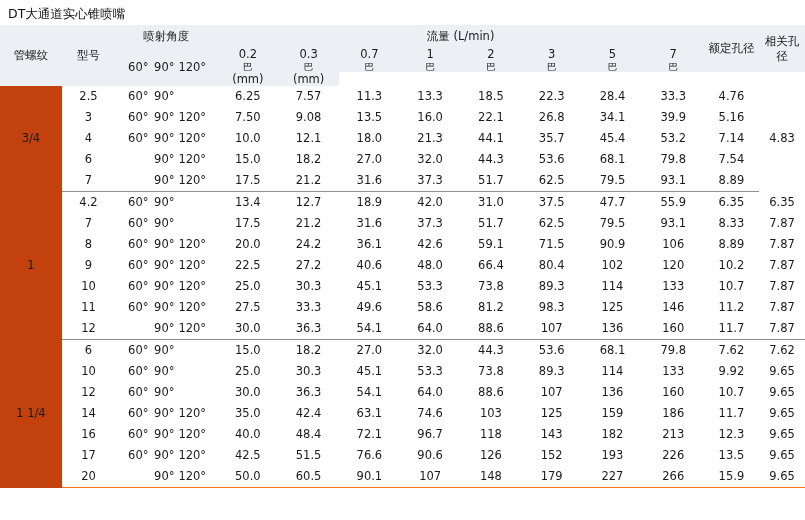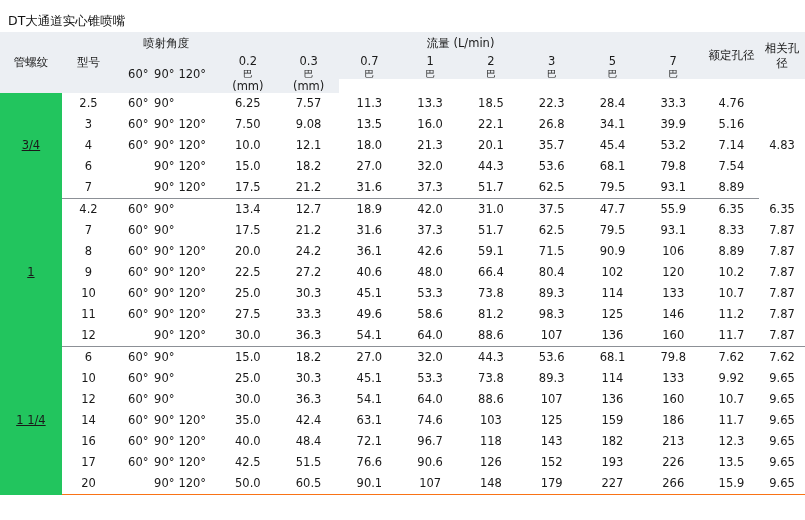--- a/index.html
+++ b/index.html
@@ -7,21 +7,21 @@
     width:805px;height:520px;
     background:#ffffff;
     font-family:"DejaVu Sans","Liberation Sans",sans-serif;
     font-size:12px;
     color:#1a1a1a;
     overflow:hidden;
   }
   .sheet{position:relative;width:805px;height:520px;box-sizing:border-box;}
 
   
-  .titleblock{padding:12px 0 3px 8px;}
+  .titleblock{padding:5px 0 3px 8px;}
   .title-line{font-size:12.5px;line-height:17px;color:#111;white-space:nowrap;}
 
   
   table.spec{
     border-collapse:collapse;
     width:805px;
     table-layout:fixed;
   }
   table.spec td, table.spec th{
     padding:0;
@@ -49,23 +49,22 @@
   .ang-sub{font-size:9.5px;color:#222;}
   .unit{font-size:9.5px;}
   .col-b{font-weight:bold;font-size:11.5px;}
   .ba{font-size:9.5px;font-weight:normal;display:block;line-height:11px;}
 
   tbody td{height:21px;line-height:21px;}
   tbody tr.grp-end td{border-bottom:1px solid #8c9096;}
   tbody tr:last-child td{border-bottom:1px solid #f97316;}
 
   .thread-cell{
-    background:#22c55e;
+    background:#c2410c;
     border-right:1px solid #c3c7cc;
-    text-decoration:underline;
   }
   .model-cell{border-right:1px solid #c3c7cc;}
   .angle-cell{
     border-right:1px solid #c3c7cc;
     font-size:10px;
     letter-spacing:0px;
     text-align:center;
   }
   .angle-cell span{display:inline-block;width:26px;text-align:center;}
   .flow-cell{font-size:11.5px;}
@@ -180,21 +179,21 @@
           <td class="flow-cell flow-last">39.9</td>
           <td class="orif">5.16</td>
         </tr>
         <tr>
           <td class="model-cell">4</td>
           <td class="angle-cell"><span>60°</span><span>90°</span><span style="width:30px">120°</span></td>
           <td class="flow-cell">10.0</td>
           <td class="flow-cell">12.1</td>
           <td class="flow-cell">18.0</td>
           <td class="flow-cell">21.3</td>
-          <td class="flow-cell">20.1</td>
+          <td class="flow-cell">44.1</td>
           <td class="flow-cell">35.7</td>
           <td class="flow-cell">45.4</td>
           <td class="flow-cell flow-last">53.2</td>
           <td class="orif">7.14</td>
         </tr>
         <tr>
           <td class="model-cell">6</td>
           <td class="angle-cell"><span></span><span>90°</span><span style="width:30px">120°</span></td>
           <td class="flow-cell">15.0</td>
           <td class="flow-cell">18.2</td>

